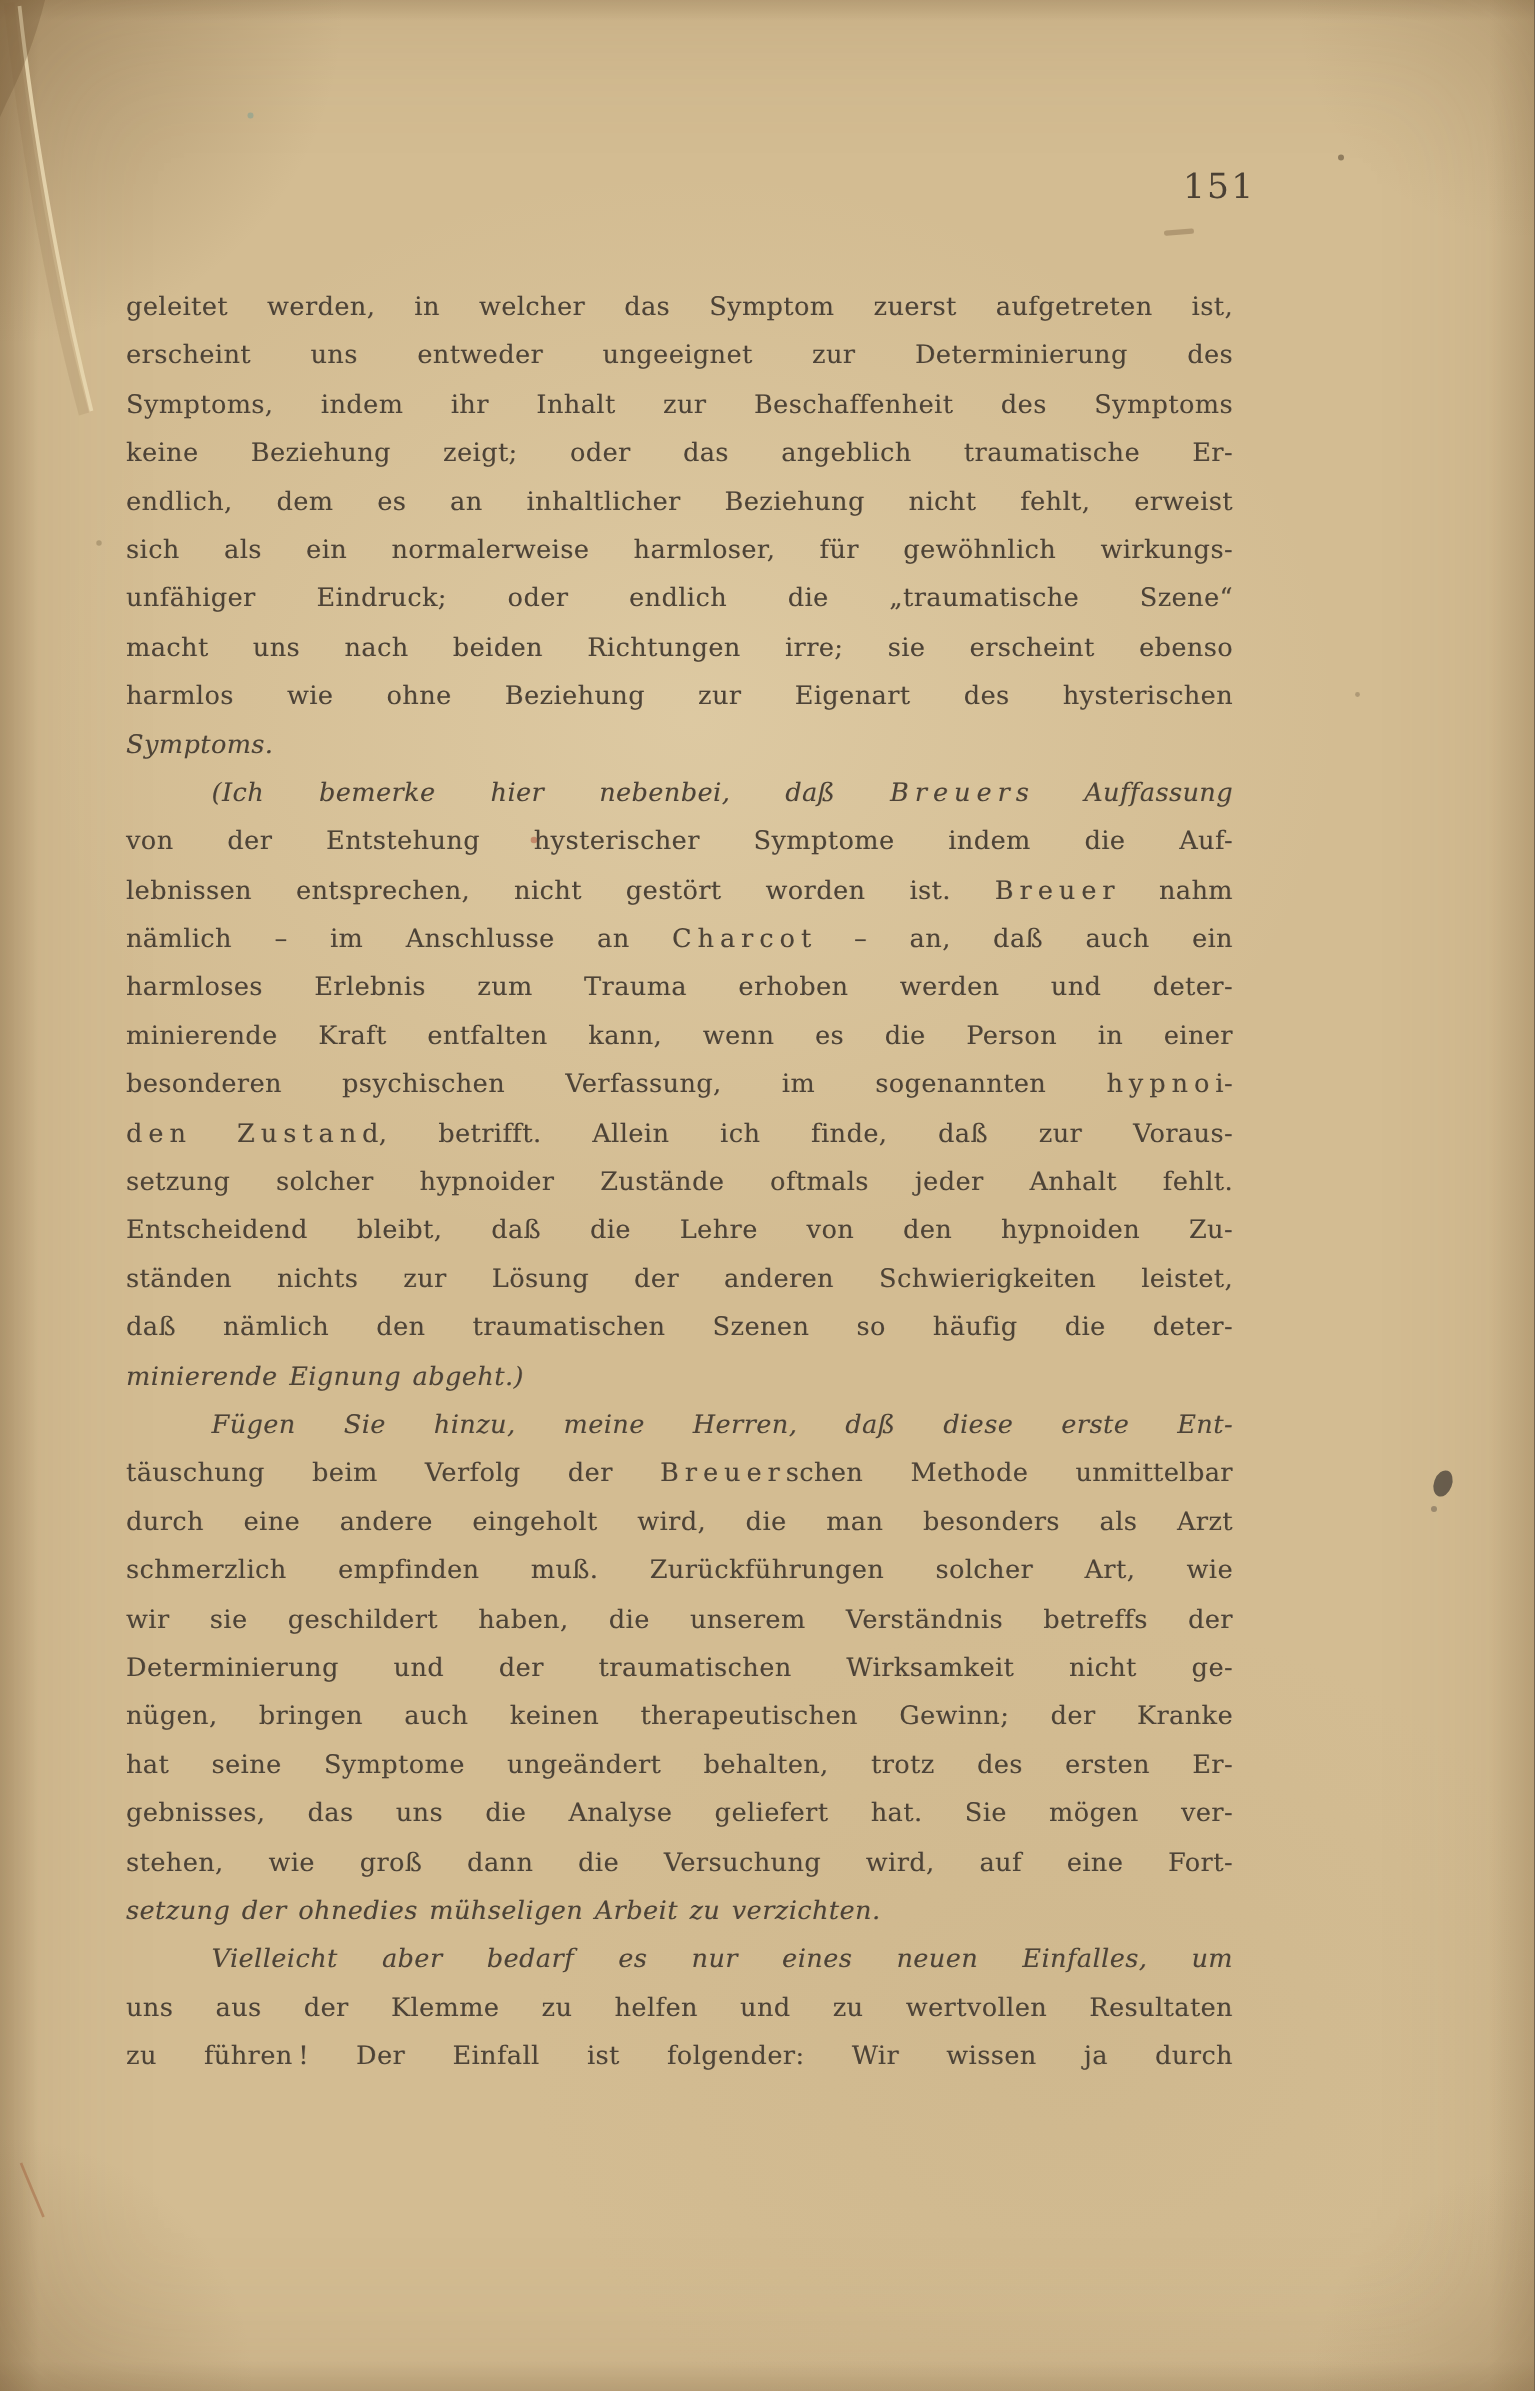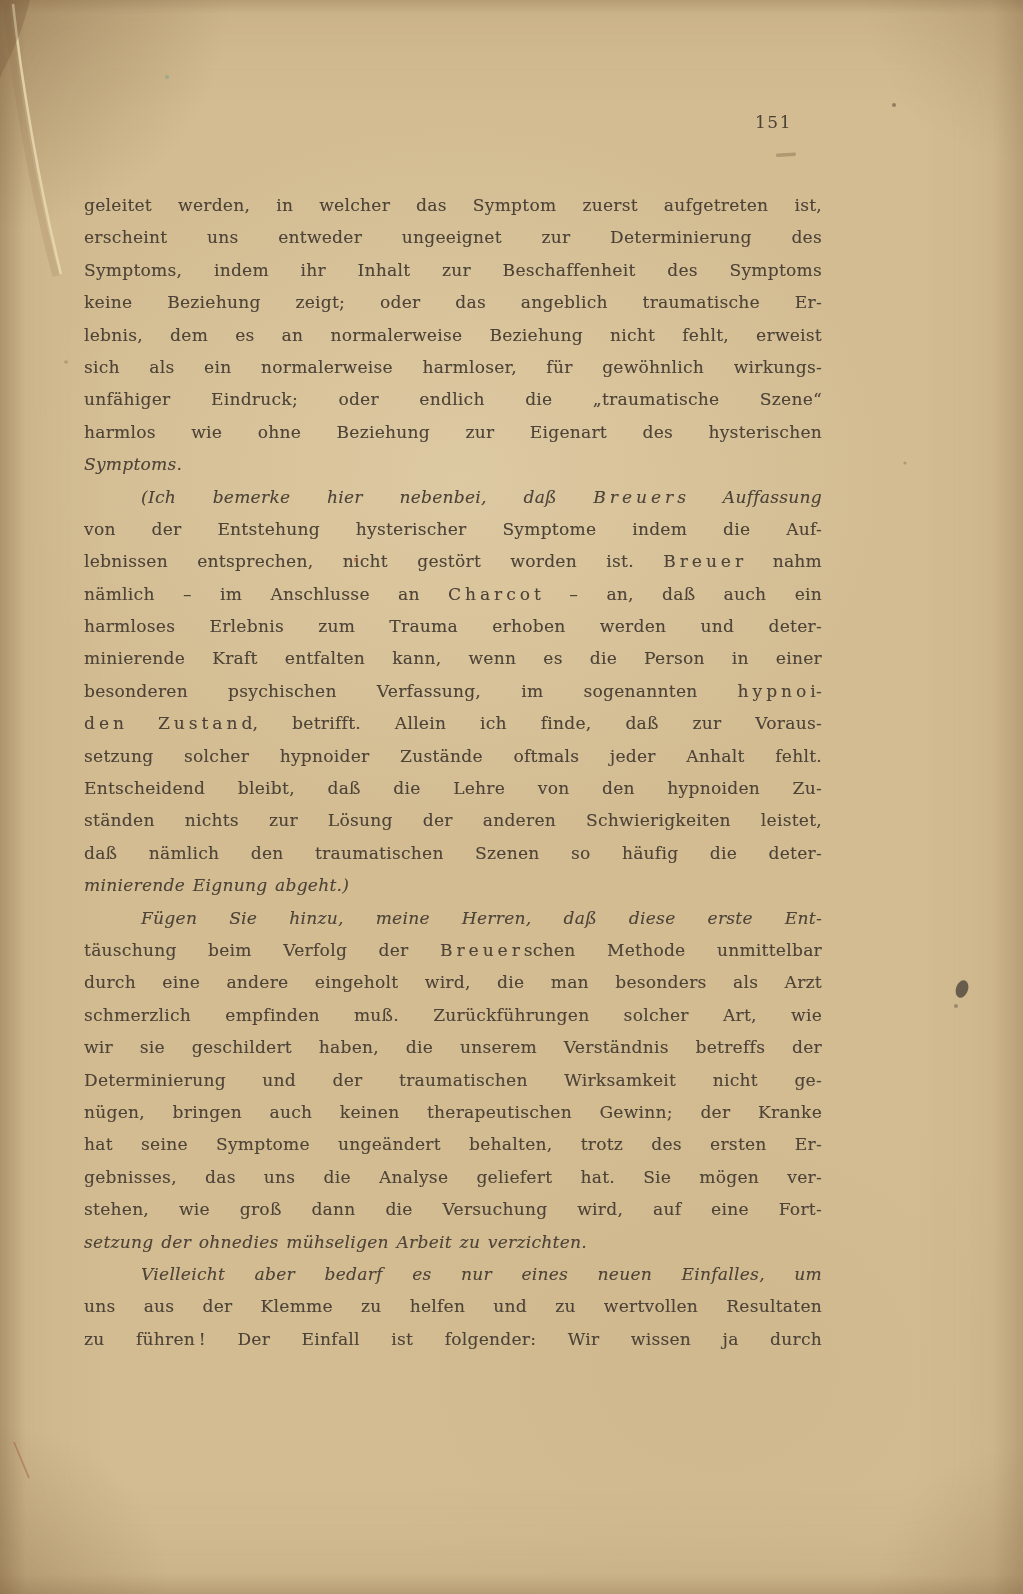--- a/index.html
+++ b/index.html
@@ -22,22 +22,22 @@
       linear-gradient(0deg, rgba(112,86,52,0.22), rgba(112,86,52,0) 20px),
       #d3bc92;
     box-shadow: inset 0 0 90px 15px rgba(125,96,58,0.18);
     color: #4d4337;
   }
   .page-number {
     position: absolute;
     top: 112px;
     left: 755px;
     width: 82px;
-    text-align: left;
-    font-size: 17px;
+    text-align: right;
+    font-size: 23px;
     letter-spacing: 1.5px;
     color: #4a4034;
   }
   .text-block {
     position: absolute;
     top: 189px;
     left: 84px;
     width: 738px;
   }
   .line {
@@ -67,23 +67,24 @@
 
 <div class="page">
 
   <div class="page-number">151</div>
 
   <div class="text-block">
       <div class="line">geleitet werden, in welcher das Symptom zuerst aufgetreten ist,</div>
       <div class="line">erscheint uns entweder ungeeignet zur Determinierung des</div>
       <div class="line">Symptoms, indem ihr Inhalt zur Beschaffenheit des Symptoms</div>
       <div class="line">keine Beziehung zeigt; oder das angeblich traumatische Er-</div>
-      <div class="line">lebnis, dem es an normalerweise Beziehung nicht fehlt, erweist</div>
+      <div class="line">endlich, dem es an inhaltlicher Beziehung nicht fehlt, erweist</div>
       <div class="line">sich als ein normalerweise harmloser, für gewöhnlich wirkungs-</div>
       <div class="line">unfähiger Eindruck; oder endlich die „traumatische Szene“</div>
+      <div class="line">macht uns nach beiden Richtungen irre; sie erscheint ebenso</div>
       <div class="line">harmlos wie ohne Beziehung zur Eigenart des hysterischen</div>
       <div class="line end">Symptoms.</div>
       <div class="line indent">(Ich bemerke hier nebenbei, daß B r e u e r s Auffassung</div>
       <div class="line">von der Entstehung hysterischer Symptome indem die Auf-</div>
       <div class="line">lebnissen entsprechen, nicht gestört worden ist. B r e u e r nahm</div>
       <div class="line">nämlich – im Anschlusse an C h a r c o t – an, daß auch ein</div>
       <div class="line">harmloses Erlebnis zum Trauma erhoben werden und deter-</div>
       <div class="line">minierende Kraft entfalten kann, wenn es die Person in einer</div>
       <div class="line">besonderen psychischen Verfassung, im sogenannten h y p n o i-</div>
       <div class="line">d e n Z u s t a n d, betrifft. Allein ich finde, daß zur Voraus-</div>

